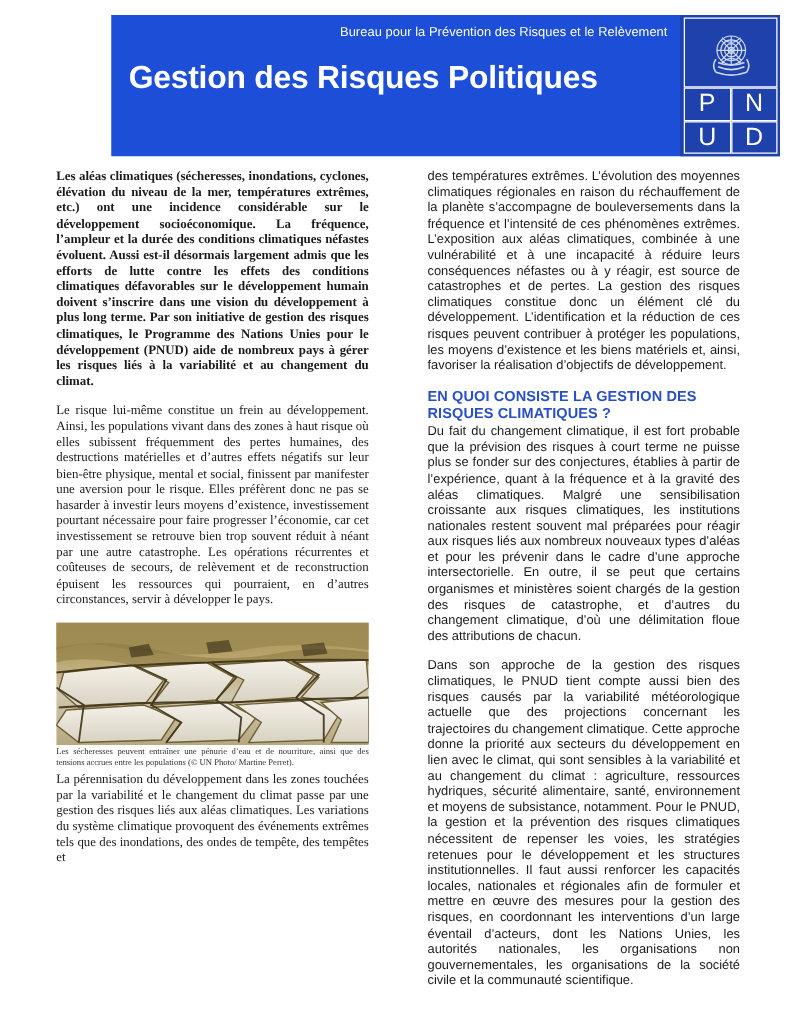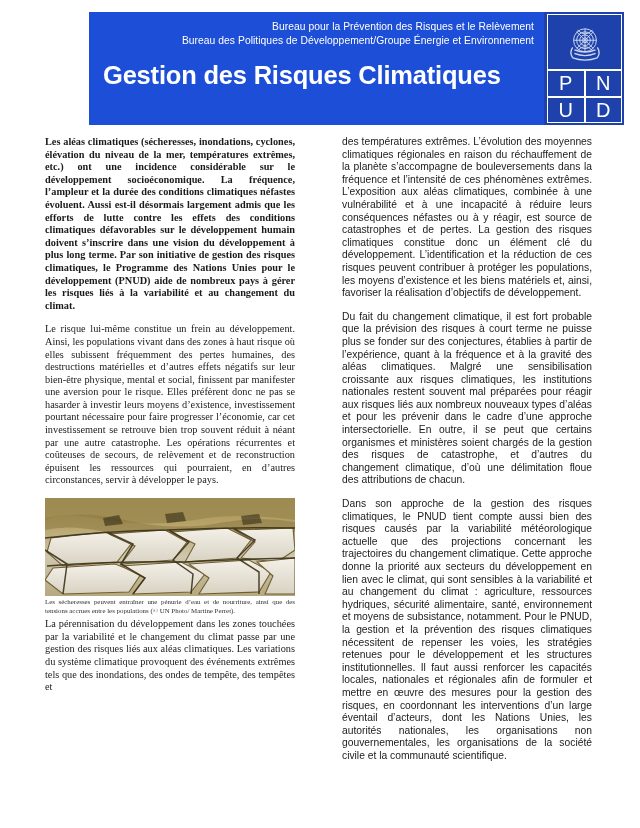--- a/index.html
+++ b/index.html
@@ -161,23 +161,22 @@
 </head>
 <body>
 
 <div class="page">
 
   <div class="header">
 
     <div class="header-left">
       <div class="header-subtitle">
         <span class="line">Bureau pour la Prévention des Risques et le Relèvement</span>
-        <span class="line">Bureau des Politiques de Développement/Groupe Énergie et Environnement</span>
-      </div>
-      <div class="header-title">Gestion des Risques Climatiques</div>
+      </div>
+      <div class="header-title">Gestion des Risques Politiques</div>
     </div>
 
     <div class="logo-block">
       <div class="un-emblem-cell">
         <svg width="44" height="44" viewBox="0 0 100 100">
           <g fill="none" stroke="#cdd9f0" stroke-width="2.2">
             <circle cx="50" cy="46" r="26"></circle>
             <circle cx="50" cy="46" r="19"></circle>
             <circle cx="50" cy="46" r="12"></circle>
             <circle cx="50" cy="46" r="5.5"></circle>
@@ -265,20 +264,21 @@
       </div>
 
       <p class="body">La pérennisation du développement dans les zones touchées par la variabilité et le changement du climat passe par une gestion des risques liés aux aléas climatiques. Les variations du système climatique provoquent des événements extrêmes tels que des inondations, des ondes de tempête, des tempêtes et</p>
 
     </div>
 
     <div class="col col-right">
 
       <p class="body">des températures extrêmes. L’évolution des moyennes climatiques régionales en raison du réchauffement de la planète s’accompagne de bouleversements dans la fréquence et l’intensité de ces phénomènes extrêmes. L’exposition aux aléas climatiques, combinée à une vulnérabilité et à une incapacité à réduire leurs conséquences néfastes ou à y réagir, est source de catastrophes et de pertes. La gestion des risques climatiques constitue donc un élément clé du développement. L’identification et la réduction de ces risques peuvent contribuer à protéger les populations, les moyens d’existence et les biens matériels et, ainsi, favoriser la réalisation d’objectifs de développement.</p>
 
+      <h2 class="section">EN QUOI CONSISTE LA GESTION DES RISQUES CLIMATIQUES ?</h2>
 
       <p class="body">Du fait du changement climatique, il est fort probable que la prévision des risques à court terme ne puisse plus se fonder sur des conjectures, établies à partir de l’expérience, quant à la fréquence et à la gravité des aléas climatiques. Malgré une sensibilisation croissante aux risques climatiques, les institutions nationales restent souvent mal préparées pour réagir aux risques liés aux nombreux nouveaux types d’aléas et pour les prévenir dans le cadre d’une approche intersectorielle. En outre, il se peut que certains organismes et ministères soient chargés de la gestion des risques de catastrophe, et d’autres du changement climatique, d’où une délimitation floue des attributions de chacun.</p>
 
       <p class="body">Dans son approche de la gestion des risques climatiques, le PNUD tient compte aussi bien des risques causés par la variabilité météorologique actuelle que des projections concernant les trajectoires du changement climatique. Cette approche donne la priorité aux secteurs du développement en lien avec le climat, qui sont sensibles à la variabilité et au changement du climat : agriculture, ressources hydriques, sécurité alimentaire, santé, environnement et moyens de subsistance, notamment. Pour le PNUD, la gestion et la prévention des risques climatiques nécessitent de repenser les voies, les stratégies retenues pour le développement et les structures institutionnelles. Il faut aussi renforcer les capacités locales, nationales et régionales afin de formuler et mettre en œuvre des mesures pour la gestion des risques, en coordonnant les interventions d’un large éventail d’acteurs, dont les Nations Unies, les autorités nationales, les organisations non gouvernementales, les organisations de la société civile et la communauté scientifique.</p>
 
     </div>
 
   </div>
 
 </div>

